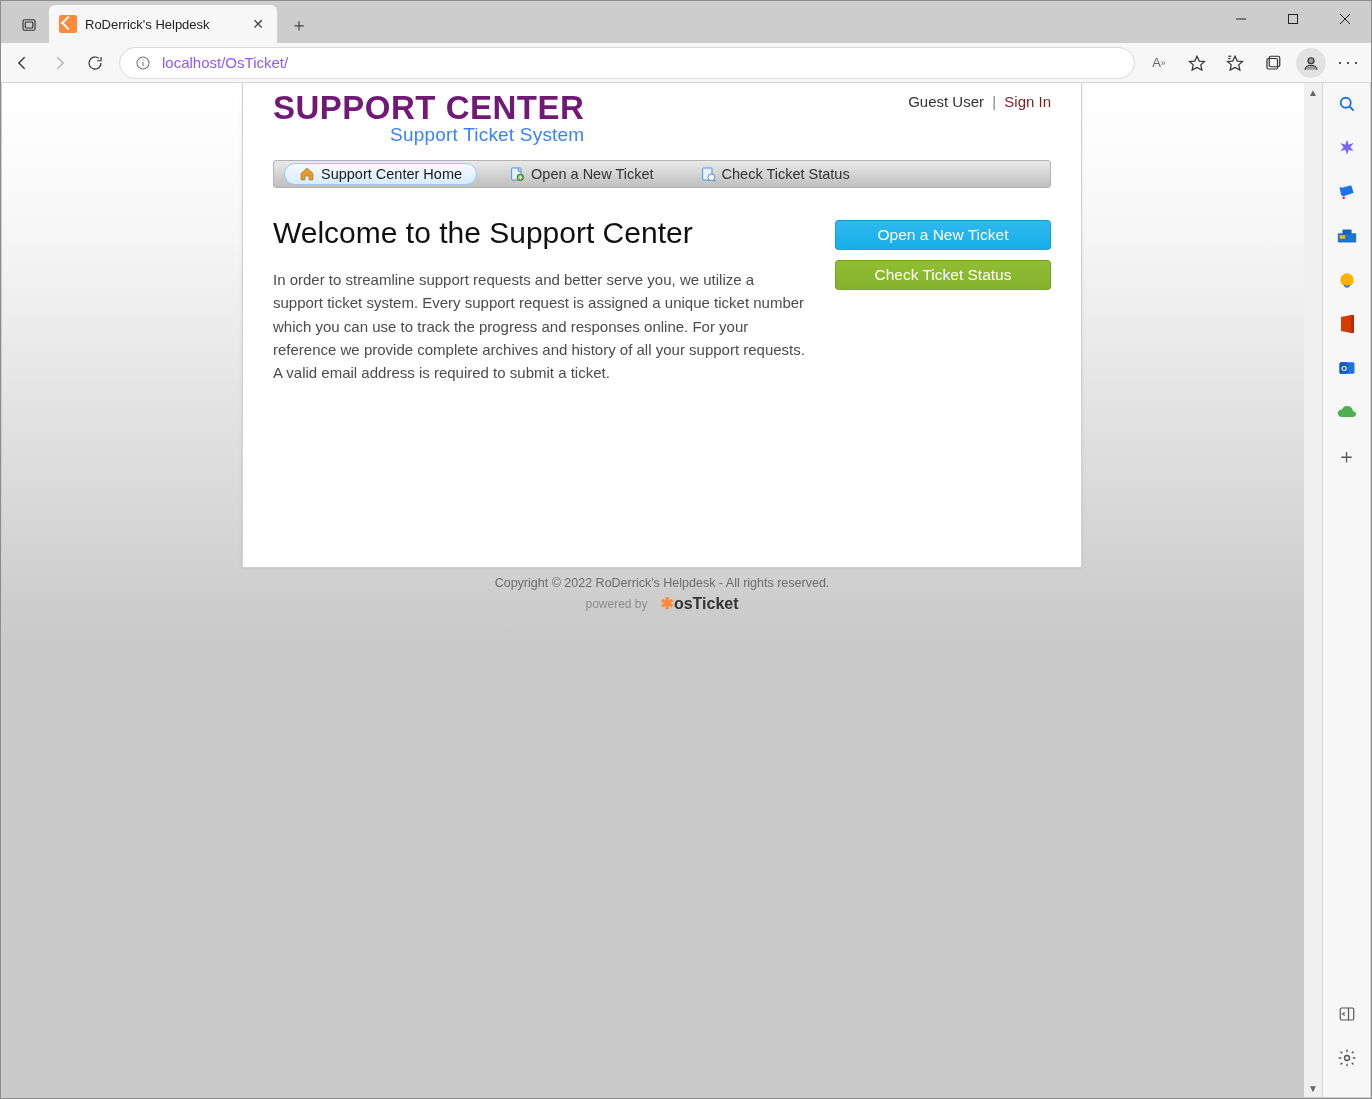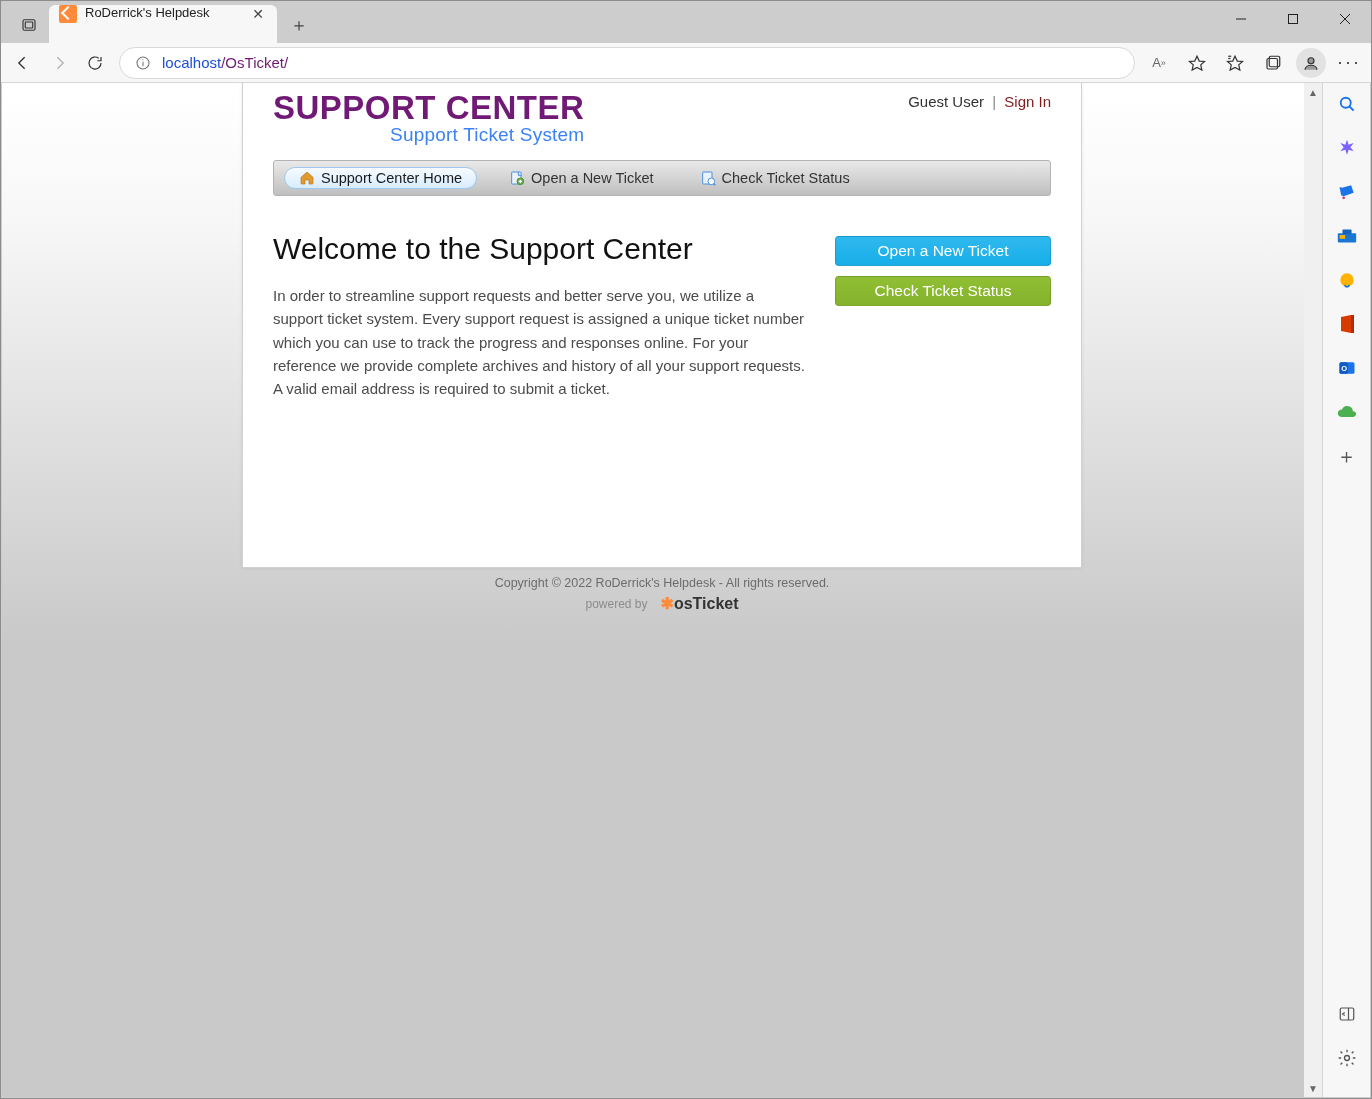--- a/index.html
+++ b/index.html
@@ -5,37 +5,37 @@
   * { box-sizing: border-box; margin:0; padding:0; }
   html,body { width:1372px; height:1099px; font-family:"Segoe UI",Arial,sans-serif; overflow:hidden;}
   body { background:#cdcdcd; }
 
   
   .window-frame { position:absolute; inset:0; border:1px solid #8c8c8c; background:#cdcdcd;}
   .titlebar { height:42px; background:#cdcdcd; display:flex; align-items:flex-start;}
   .tab-strip { display:flex; align-items:center; height:42px; padding-left:8px;}
   .tabs-button{ width:32px;height:32px;margin:6px 4px 0 4px;border-radius:4px;display:flex;align-items:center;justify-content:center;}
   .tabs-button svg{width:18px;height:18px;stroke:#333;fill:none;stroke-width:1.5;}
-  .tab { height:38px; margin-top:4px; background:#f7f7f7; border-top-left-radius:6px;border-top-right-radius:6px; display:flex;align-items:flex-start; padding:0 10px 0 10px; width:228px; position:relative;}
+  .tab { height:38px; margin-top:4px; background:#f7f7f7; border-top-left-radius:6px;border-top-right-radius:6px; display:flex;align-items:center; padding:0 10px 0 10px; width:228px; position:relative;}
   .tab .favicon{ width:18px;height:18px;background:#ff8a3c;border-radius:2px;margin-right:8px;position:relative;}
   .tab .favicon:after{content:"";position:absolute;width:8px;height:8px;border:2px solid #fff;border-right:none;border-top:none;transform:rotate(45deg);left:4px;top:3px;}
   .tab .tab-title{ font-size:13px;color:#222;flex:1; white-space:nowrap;overflow:hidden;text-overflow:ellipsis;}
   .tab .tab-close{ width:18px;height:18px;display:flex;align-items:center;justify-content:center;color:#444;font-size:14px;}
   .new-tab{ width:32px;height:32px;margin:6px 0 0 6px; display:flex;align-items:center;justify-content:center;color:#444;font-size:18px;}
   .win-controls{ margin-left:auto; display:flex; height:42px;}
   .win-btn{ width:52px;height:36px;display:flex;align-items:center;justify-content:center;}
   .win-btn svg{ stroke:#222;fill:none;stroke-width:1;}
 
   .toolbar{ height:40px;background:#f7f7f7;display:flex;align-items:center;padding:0 4px;border-bottom:1px solid #d6d6d6;}
   .tb-btn{ width:36px;height:36px;display:flex;align-items:center;justify-content:center;border-radius:4px;color:#333;}
   .tb-btn svg{stroke:#333;fill:none;stroke-width:1.6;}
   .addr{ flex:1;height:32px;margin:0 6px;display:flex;align-items:center;border:1px solid #d9d9d9;border-radius:16px;background:#fff;padding:0 12px;}
   .addr .site-info{ width:22px;height:22px;display:flex;align-items:center;justify-content:center;}
   .addr .url{ margin-left:8px;font-size:15px;color:#6d6d6d;}
-  .addr .url .pth{color:#701a75;}
+  .addr .url .pth{color:#8b5cf6;}
   .right-tools{ display:flex;align-items:center;gap:2px;}
   .avatar{width:30px;height:30px;border-radius:50%;background:#e2e2e2;display:flex;align-items:center;justify-content:center;}
   .avatar svg{fill:#9a9a9a;}
 
   
   .viewport{ position:absolute; left:1px; right:49px; top:82px; bottom:1px; background:linear-gradient(#fff,#fff 10px,#f7f7f7 140px,#c9c9c9 560px,#c9c9c9); overflow:hidden;}
   .scrollbar{ position:absolute; top:82px; bottom:1px; right:49px; width:18px; background:#f0f0f0;}
   .scroll-up,.scroll-down{height:18px;display:flex;align-items:center;justify-content:center;color:#666;font-size:10px;}
   .scroll-down{position:absolute;bottom:0;width:100%;}
 
@@ -48,26 +48,26 @@
   .page{ width:840px;margin:0 auto;background:#fff;border:1px solid #d1d1d1;border-top:none;box-shadow:0 0 4px rgba(0,0,0,0.08); min-height:485px;}
   .page-inner{ padding:0 30px;}
   .topline{ display:flex;justify-content:space-between;align-items:flex-start;padding-top:8px;}
   .logo-block{}
   .logo-text{ font-family:Arial,sans-serif;font-weight:700;color:#701a75;font-size:33px;letter-spacing:0.5px;line-height:1;}
   .logo-sub{ font-family:Arial,sans-serif;color:#3b82f6;font-size:19px;text-align:right;margin-top:0;letter-spacing:0.2px;}
   .userbox{ font-size:15px;color:#333;padding-top:2px;}
   .userbox .signin{ color:#7f1d1d;}
   .userbox .sep{ color:#888;margin:0 4px;}
 
-  .navbar{ height:36px;margin:14px 0 0; background:linear-gradient(#e9e9e9,#bfbfbf);border:1px solid #b3b3b3;border-radius:3px;display:flex;align-items:center;padding:0 10px;gap:18px;}
+  .navbar{ height:28px;margin:14px 0 0; background:linear-gradient(#e9e9e9,#bfbfbf);border:1px solid #b3b3b3;border-radius:3px;display:flex;align-items:center;padding:0 10px;gap:18px;}
   .nav-item{ display:flex;align-items:center;gap:6px;font-size:14.5px;color:#333;padding:2px 14px;border-radius:12px;}
   .nav-item.active{ background:linear-gradient(#f7fbff,#d7ecff);border:1px solid #9ec8ef;color:#1a1a1a;}
   .nav-ic{width:16px;height:16px;display:inline-flex;align-items:center;justify-content:center;}
 
-  .content{ display:flex;gap:28px;padding:36px 0 48px;}
+  .content{ display:flex;gap:28px;padding:28px 0 48px;}
   .content-left{ flex:1;}
   .content-left h1{ font-family:Arial,sans-serif;font-size:30px;font-weight:400;color:#111;margin-bottom:18px;}
   .content-left p{ font-size:15px;color:#4b4b4b;line-height:1.55;}
   .content-right{ width:216px;padding-top:4px;display:flex;flex-direction:column;gap:10px;}
   .cta{ height:30px;border-radius:4px;color:#fff;font-size:15.5px;display:flex;align-items:center;justify-content:center;border:1px solid rgba(0,0,0,0.12);}
   .cta.blue{ background:linear-gradient(#2fb9ee,#17aee8);}
   .cta.green{ background:linear-gradient(#90bf34,#84b22c);}
 
   .footer{ text-align:center;margin-top:8px;font-size:12.5px;color:#6c6c6c;}
   .pby{ display:flex;align-items:center;justify-content:center;gap:13px;margin-top:4px;color:#8c8c8c;font-size:12px;}
@@ -132,21 +132,21 @@
         </svg>
       </div>
     <div class="addr">
       <span class="site-info">
           <svg width="16" height="16" viewBox="0 0 24 24" fill="none" stroke="#777" stroke-width="1.6">
             <circle cx="12" cy="12" r="9"></circle>
             <line x1="12" y1="10" x2="12" y2="17"></line>
             <circle cx="12" cy="7" r="0.8" fill="#777" stroke="none"></circle>
           </svg>
         </span>
-      <span class="url"><span style="color:#1d4ed8">localhost</span><span class="pth">/OsTicket/</span></span>
+      <span class="url"><span style="color:#8b5cf6">localhost</span><span class="pth">/OsTicket/</span></span>
     </div>
     <div class="right-tools">
       <div class="tb-btn" style="color:#666;font-size:13px;">A<sup style="font-size:9px">»</sup></div>
       <div class="tb-btn">
           <svg width="18" height="18" viewBox="0 0 24 24">
             <polygon points="12 3 15 9.5 22 10 17 14.5 18.5 21.5 12 18 5.5 21.5 7 14.5 2 10 9 9.5"></polygon>
           </svg>
         </div>
       <div class="tb-btn">
           <svg width="18" height="18" viewBox="0 0 24 24">

